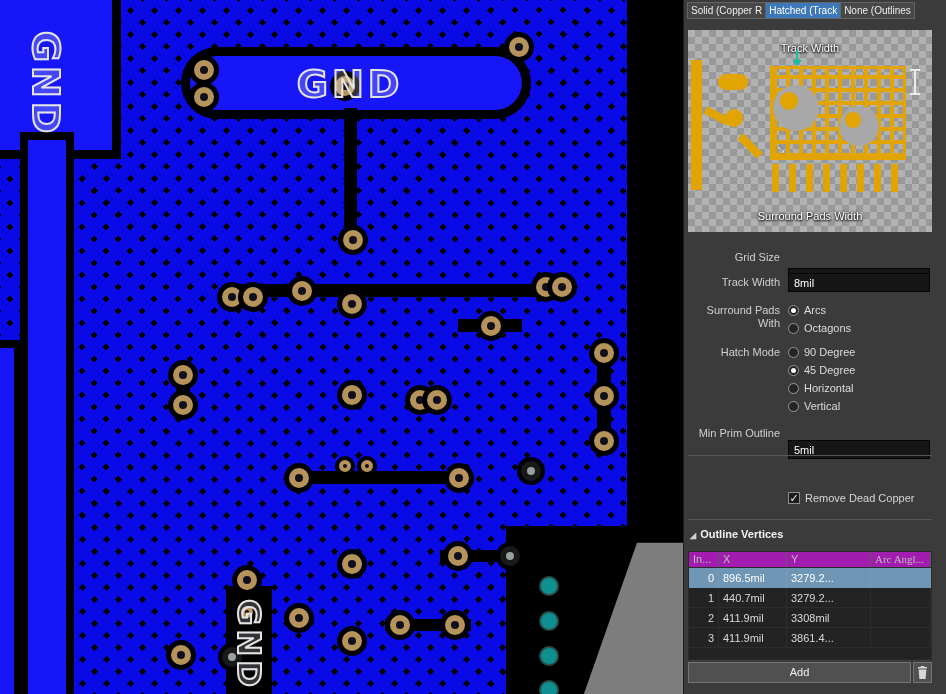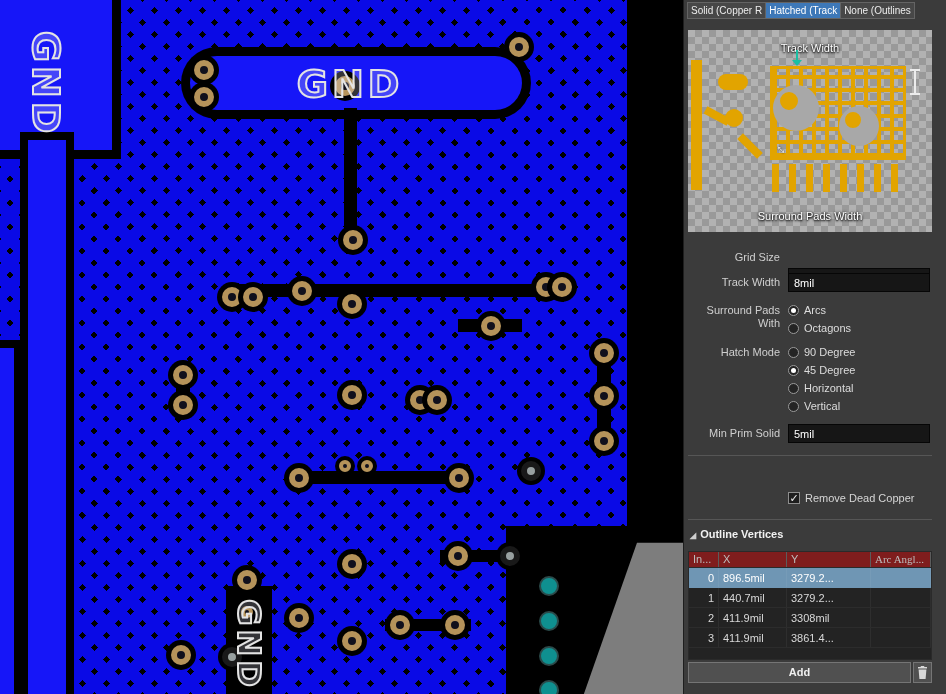--- a/index.html
+++ b/index.html
@@ -82,30 +82,30 @@
     border:1px solid #6a6a6a;display:flex;align-items:center;padding:0 4px;color:#f2f2f2;white-space:nowrap;overflow:hidden;}
   .combo .arrow{margin-left:auto;font-size:8px;color:#e0e0e0;flex:none;}
   .checkrow{position:absolute;left:104px;top:492px;display:flex;align-items:center;gap:5px;}
   .checkbox{width:12px;height:12px;background:#1d1d1d;border:1px solid #8e8e8e;color:#eee;
     font-size:11px;line-height:11px;text-align:center;flex:none;}
   .section-head{position:absolute;left:6px;top:528px;font-weight:bold;color:#f2f2f2;}
   .section-head .tri{font-size:8px;color:#cfcfcf;margin-right:4px;}
 
   
   .vtable{position:absolute;left:4px;top:551px;width:244px;}
-  .thead{display:flex;height:17px;background:#7f1d1d;border:1px solid #2a2a2a;color:#bdbdbd;line-height:15px;}
+  .thead{display:flex;height:17px;background:#a21caf;border:1px solid #2a2a2a;color:#bdbdbd;line-height:15px;}
   .th{padding:0 4px;border-right:1px solid #5c5c5c;overflow:hidden;white-space:nowrap;flex:none;}
   .tbody{background:#232323;height:92px;border:1px solid #2a2a2a;border-top:none;overflow:hidden;}
   .tr{display:flex;height:20px;line-height:20px;color:#d8d8d8;border-bottom:1px solid #2c2c2c;}
   .tr.selected{background:var(--row-sel);color:#fff;border-bottom-color:transparent;}
   .td{padding:0 4px;overflow:hidden;white-space:nowrap;flex:none;border-right:1px solid rgba(255,255,255,0.05);}
   .td.idx{text-align:right;}
 
   .btn{position:absolute;background:#505050;border:1px solid #757575;color:#f0f0f0;
-    text-align:center;font-size:11px;line-height:19px;cursor:default;font-weight:bold;}
+    text-align:center;font-size:11px;line-height:19px;cursor:default;}
   .btn-add{left:4px;top:662px;width:223px;height:21px;}
   .btn-trash{left:229px;top:662px;width:19px;height:21px;display:flex;align-items:center;justify-content:center;}
 </style>
 </head>
 <body>
 
 <div class="root">
 
   <div class="canvas">
     <div class="hatch"></div>
@@ -243,22 +243,22 @@
         <div class="radio-row">
           <span class="radio"></span>
           <span class="radio-label">Horizontal</span>
         </div>
         <div class="radio-row">
           <span class="radio"></span>
           <span class="radio-label">Vertical</span>
         </div>
       </div>
 
-    <div class="flabel" style="top:427px;">Min Prim Solid</div>
-    <input class="finput" style="top: 424px;" value="5mil">
+    <div class="flabel" style="top:427px;">Min Prim Outline</div>
+    <input class="finput" style="top: 440px;" value="5mil">
 
     <div class="divider" style="top:455px;"></div>
 
 
     <div class="checkrow">
       <span class="checkbox" id="rdc-box">✓</span>
       <span>Remove Dead Copper</span>
     </div>
 
     <div class="divider" style="top:519px;"></div>

